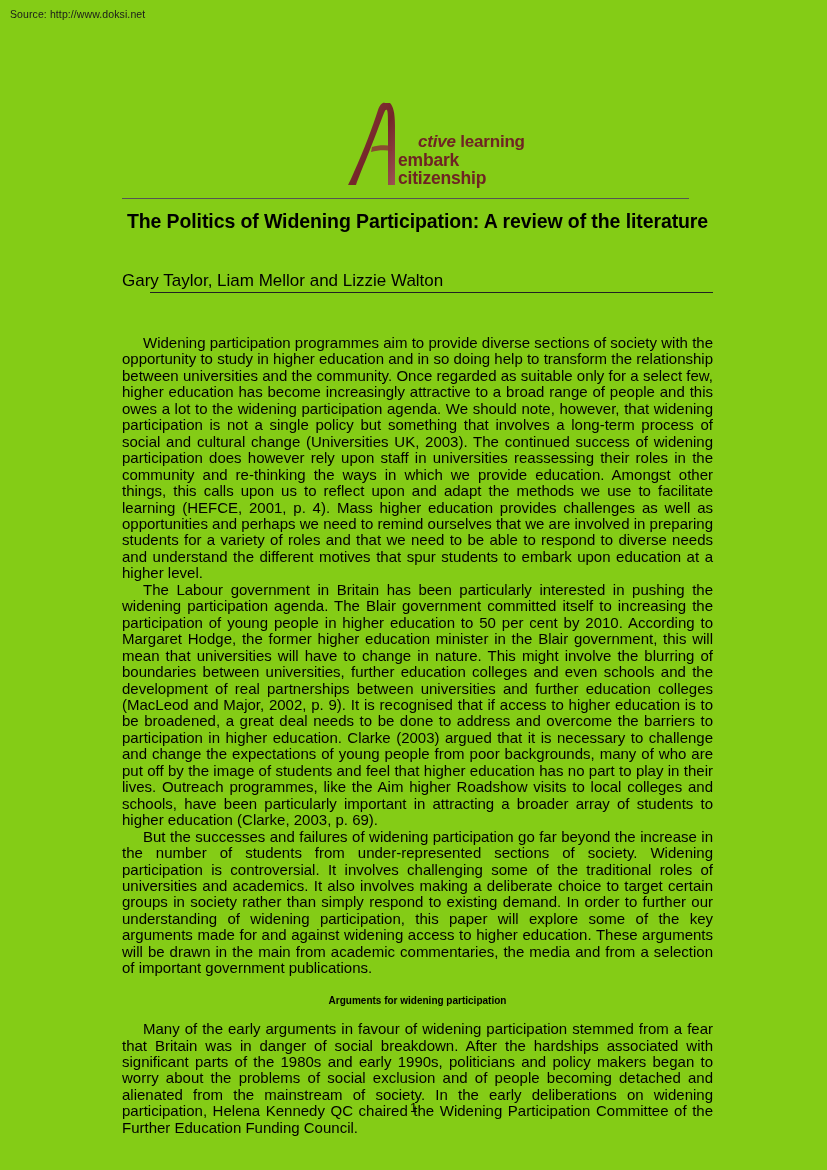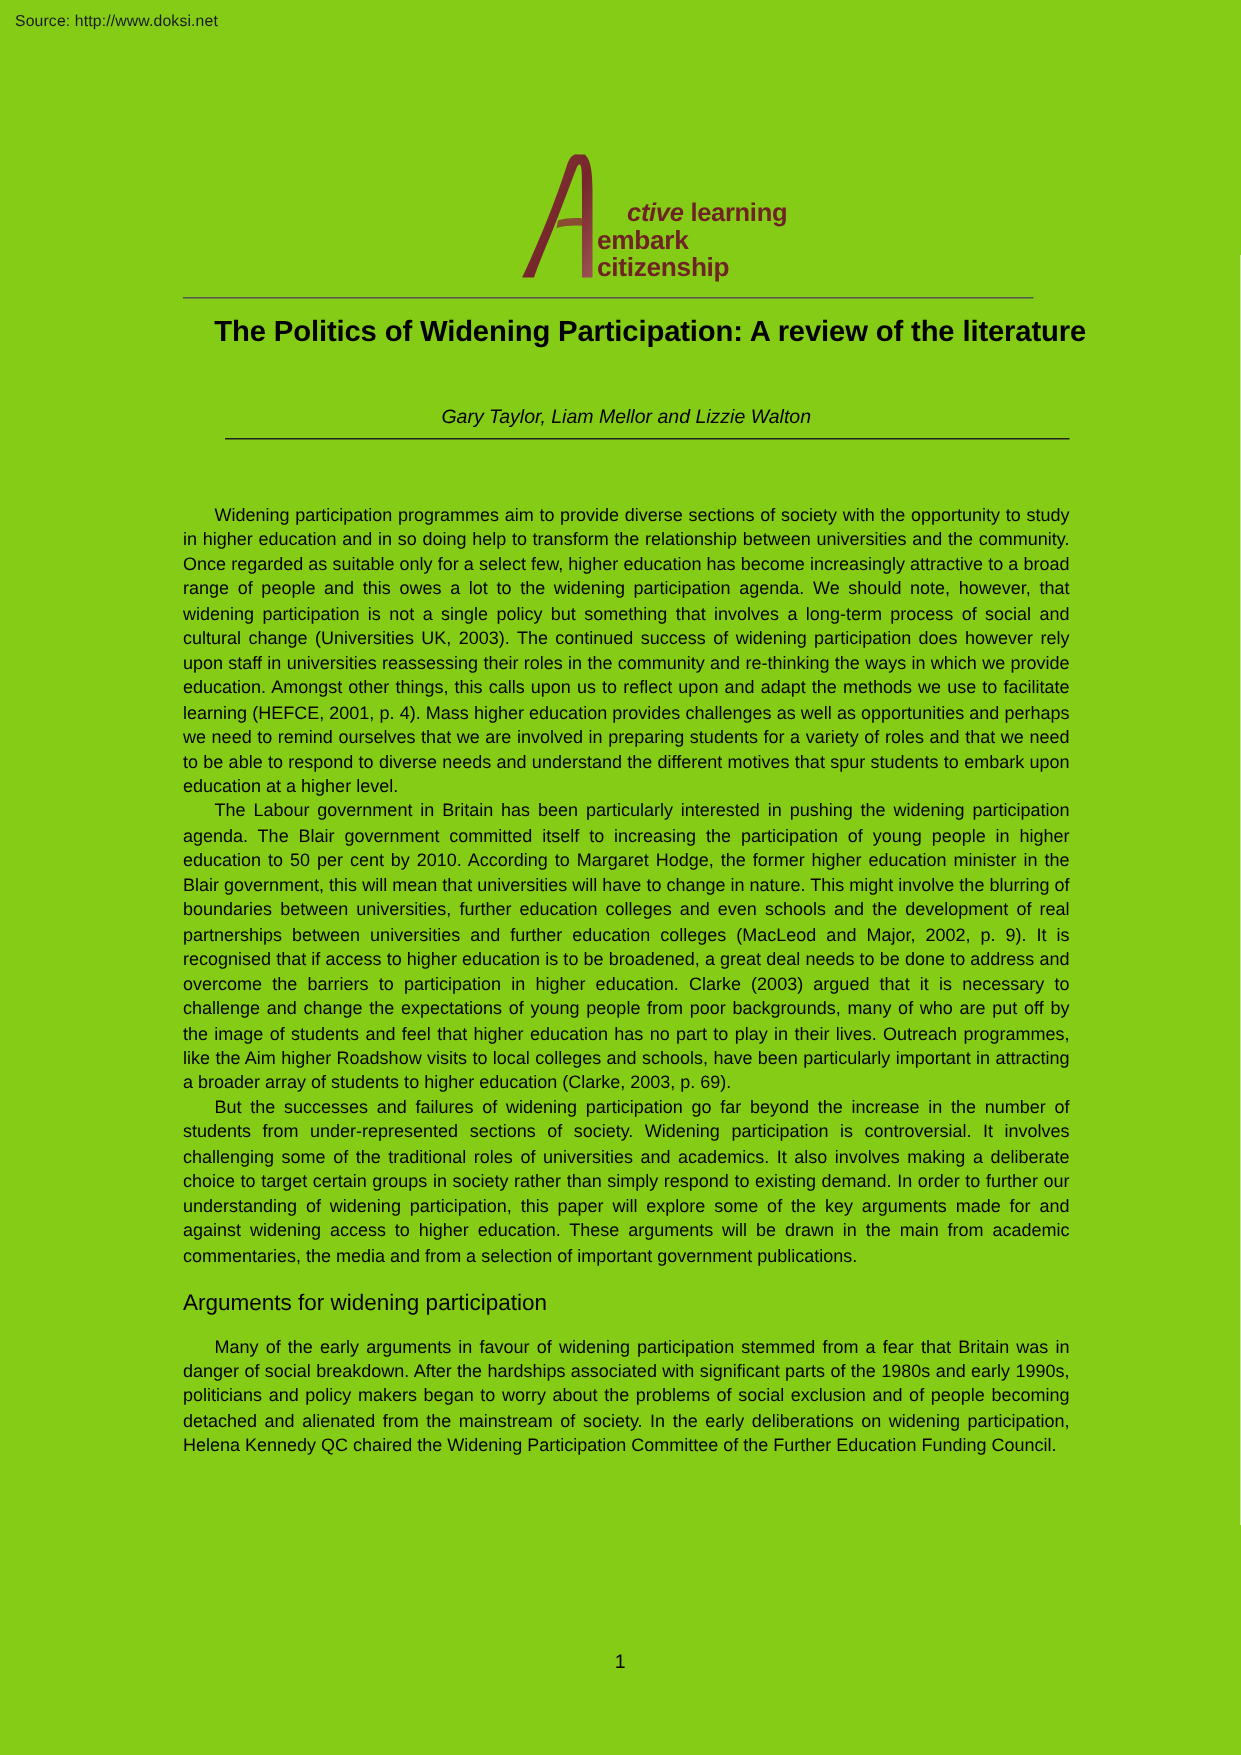--- a/index.html
+++ b/index.html
@@ -97,55 +97,53 @@
   .doc-title {
     position: absolute;
     left: 122px;
     top: 209px;
     width: 591px;
     text-align: center;
     font-size: 19.5px;
     font-weight: bold;
     line-height: 1.32;
     letter-spacing: -0.1px;
-    margin-left: 16px;
   }
   .doc-authors {
     position: absolute;
     left: 122px;
     top: 270px;
     width: 591px;
-    text-align: center;
-    font-size: 13px;
+    text-align: left;
+    font-size: 17px;
     line-height: 1.3;
-    font-style: italic;
   }
 
   
   .body-col {
     position: absolute;
     left: 122px;
     top: 335px;
     width: 591px;
   }
   p.para {
     margin: 0;
     text-align: justify;
     text-justify: inter-word;
-    font-size: 12px;
+    font-size: 15px;
     line-height: 16.45px;
     text-indent: 21px;
   }
   h2.section-heading {
     margin: 0;
     padding: 16px 0 12px 0;
-    font-size: 15px;
-    font-weight: normal;
+    font-size: 10px;
+    font-weight: bold;
     line-height: 16.45px;
-    text-align: left;
+    text-align: center;
   }
 
   
   .page-number {
     position: absolute;
     left: 0;
     top: 1100px;
     width: 827px;
     text-align: center;
     font-size: 13px;

